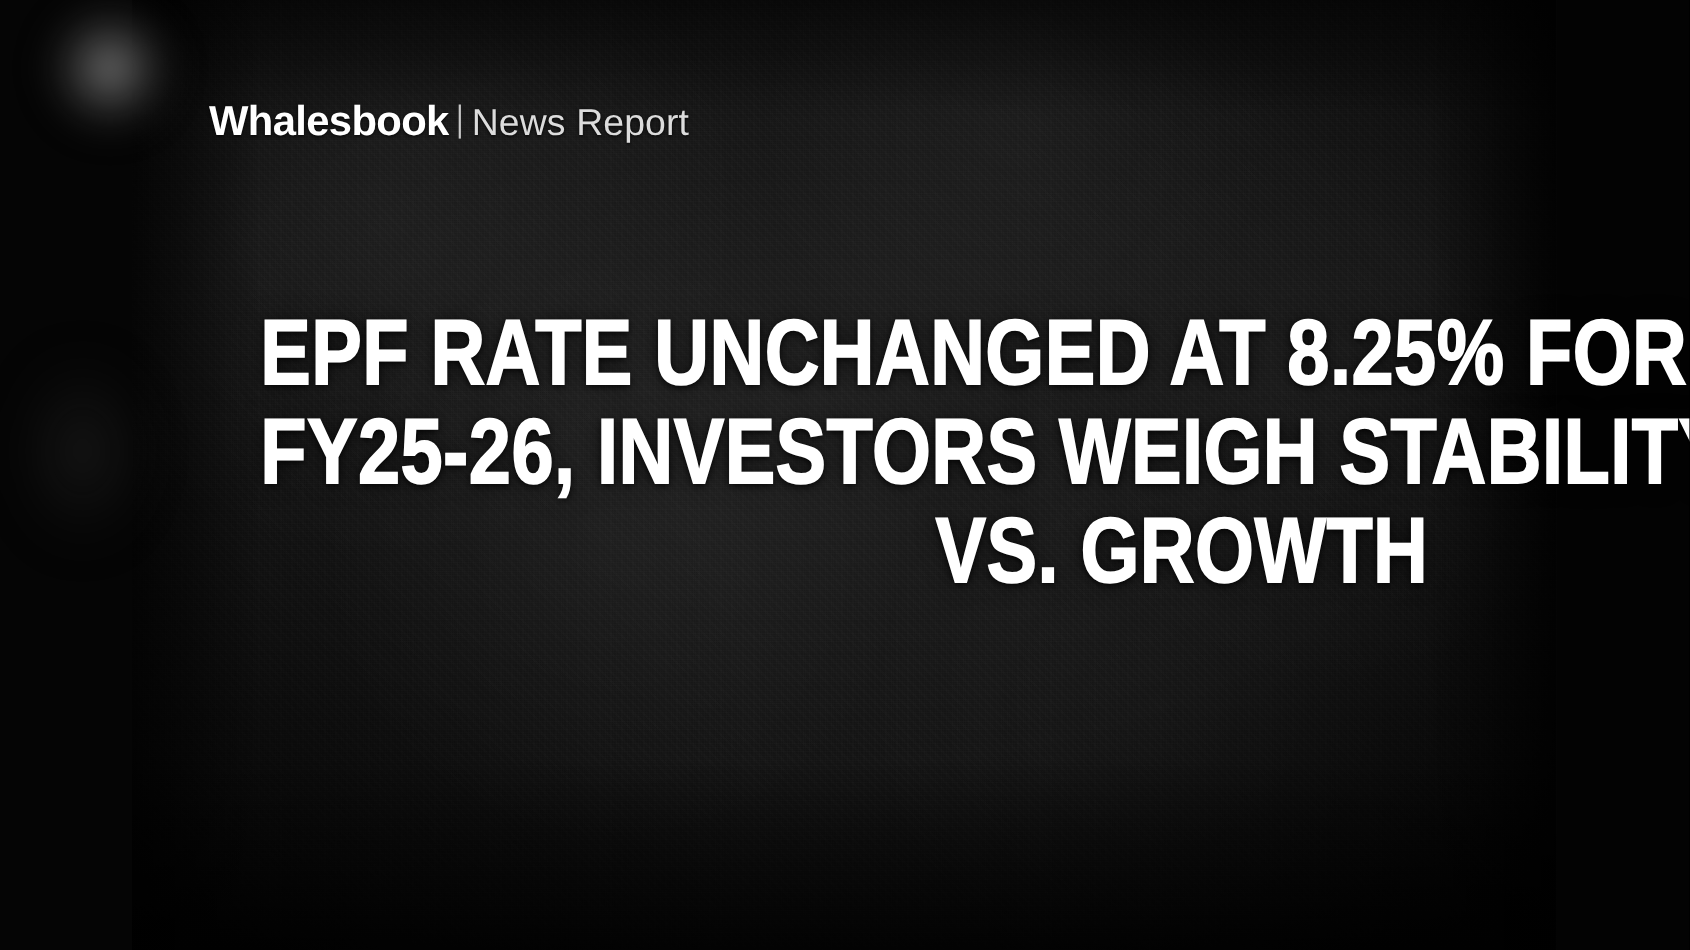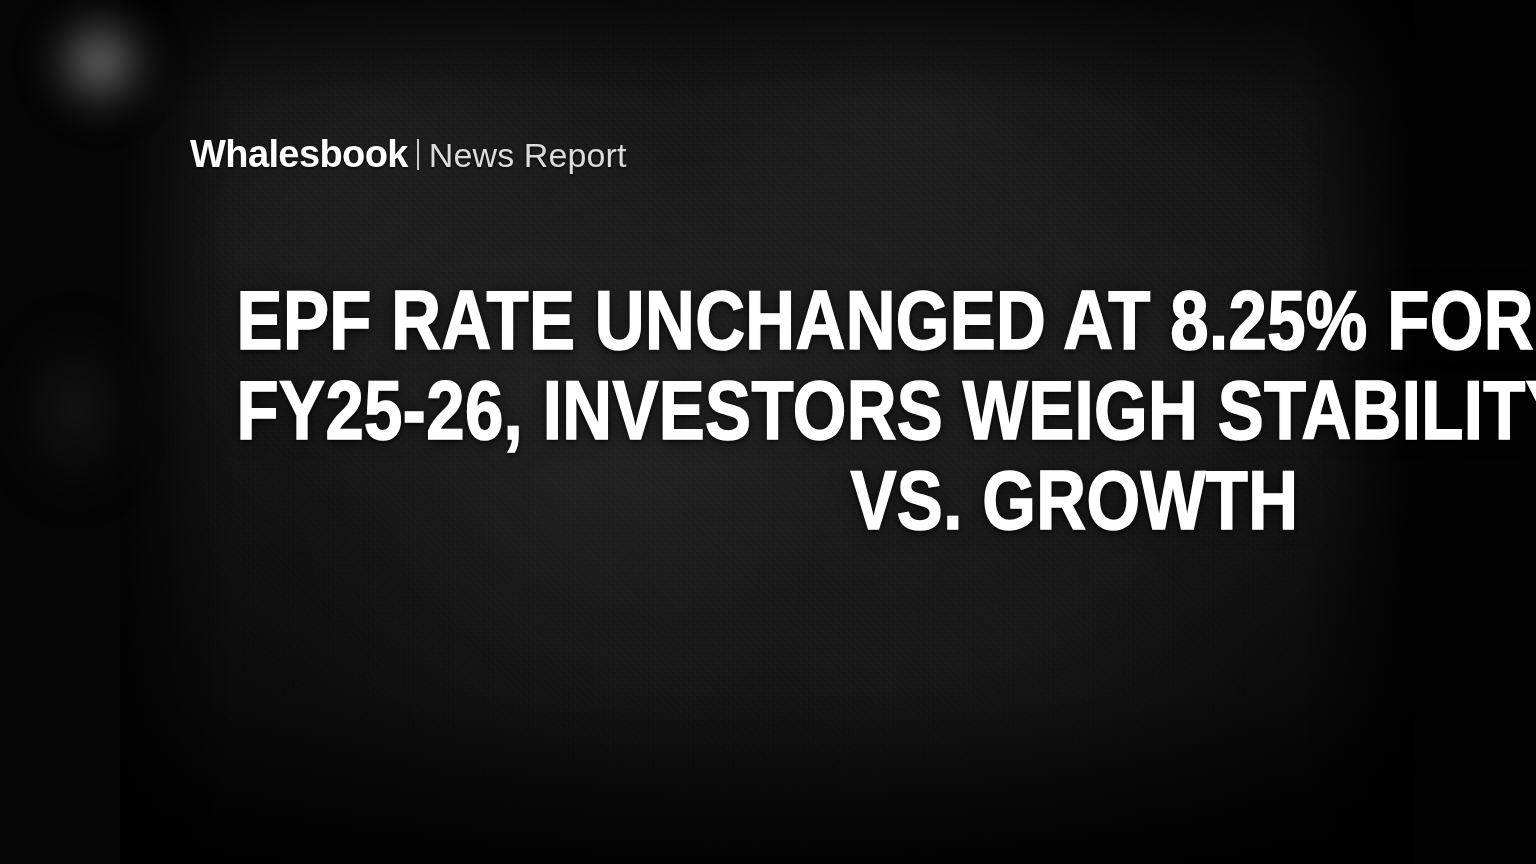--- a/index.html
+++ b/index.html
@@ -173,21 +173,20 @@
 
   
   .brand {
     position: absolute;
     left: 70px;
     top: 92px;
     display: flex;
     align-items: baseline;
     white-space: nowrap;
     user-select: none;
-    margin-top: 43px;
   }
 
   .brand-name {
     font-family: "Liberation Sans", sans-serif;
     font-weight: 700;
     font-size: 38px;
     letter-spacing: -0.6px;
     color: #ffffff;
     line-height: 1;
     text-shadow: 0 1px 3px rgba(0,0,0,0.85);

